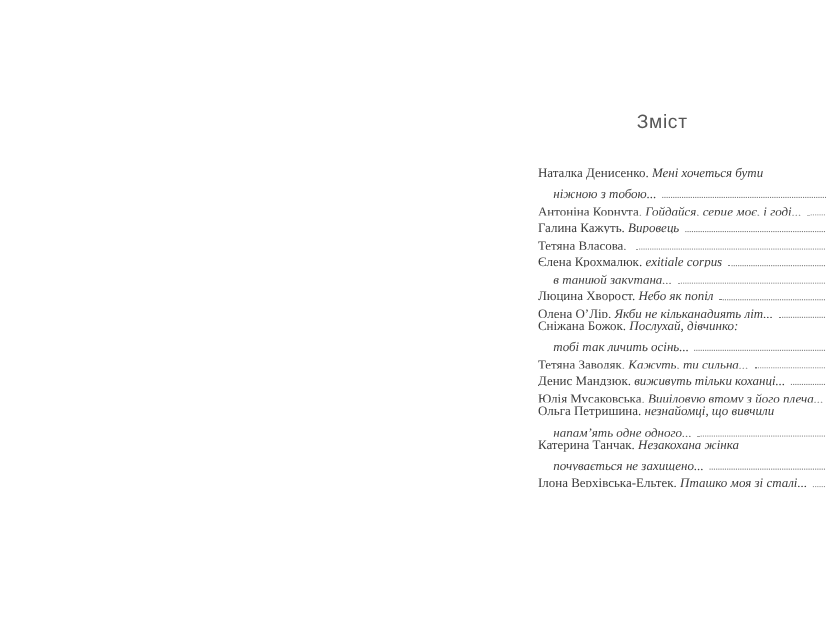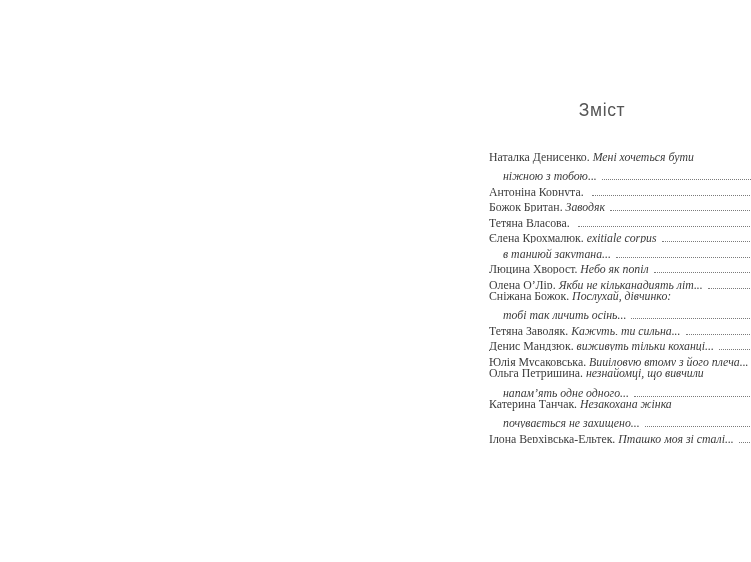--- a/index.html
+++ b/index.html
@@ -100,28 +100,29 @@
           </div>
           <div class="toc-line toc-cont">
             <span class="titl">ніжною з тобою...</span>
             <span class="leader"></span>
             <span class="pg">11</span>
           </div>
         </div>
         <div>
           <div class="toc-line">
             <span class="author">Антоніна Корнута. </span>
+            <span class="titl">Гойдайся, серце моє, і годі...</span>
             <span class="leader"></span>
             <span class="pg">13</span>
           </div>
         </div>
         <div>
           <div class="toc-line">
-            <span class="author">Божок Британ. </span>
-            <span class="titl">Заводяк</span>
+            <span class="author">Галина Кажуть. </span>
+            <span class="titl">Вировець</span>
             <span class="leader"></span>
             <span class="pg">15</span>
           </div>
         </div>
         <div>
           <div class="toc-line">
             <span class="author">Тетяна Власова. </span>
             <span class="leader"></span>
             <span class="pg">17</span>
           </div>

